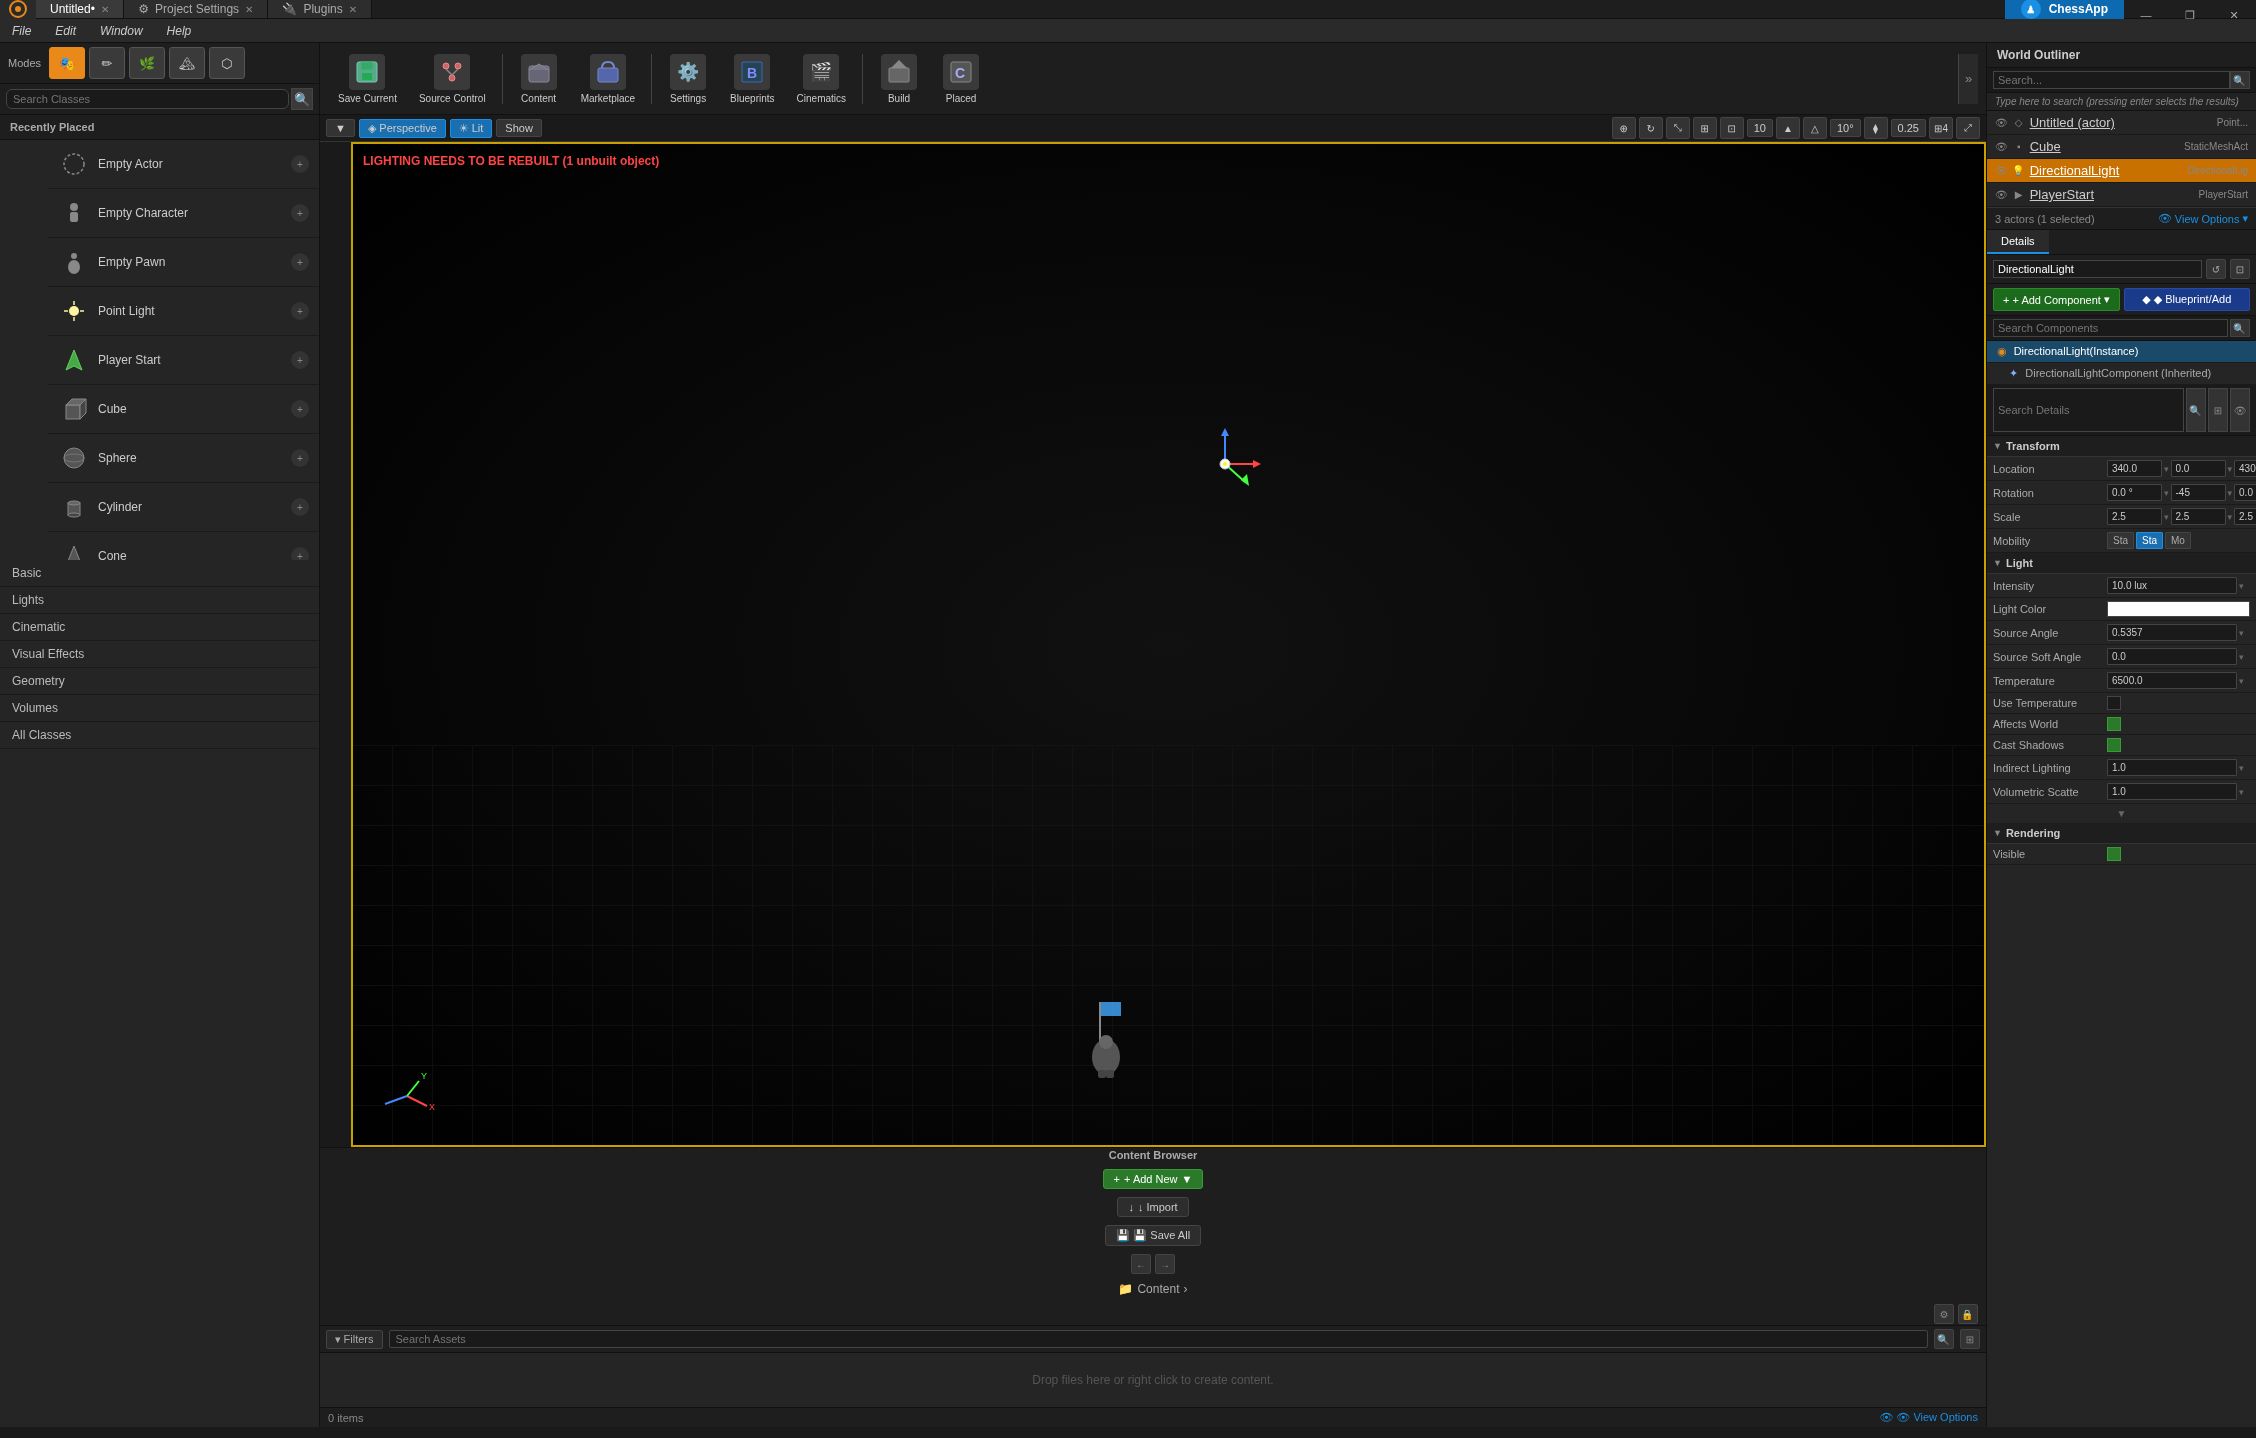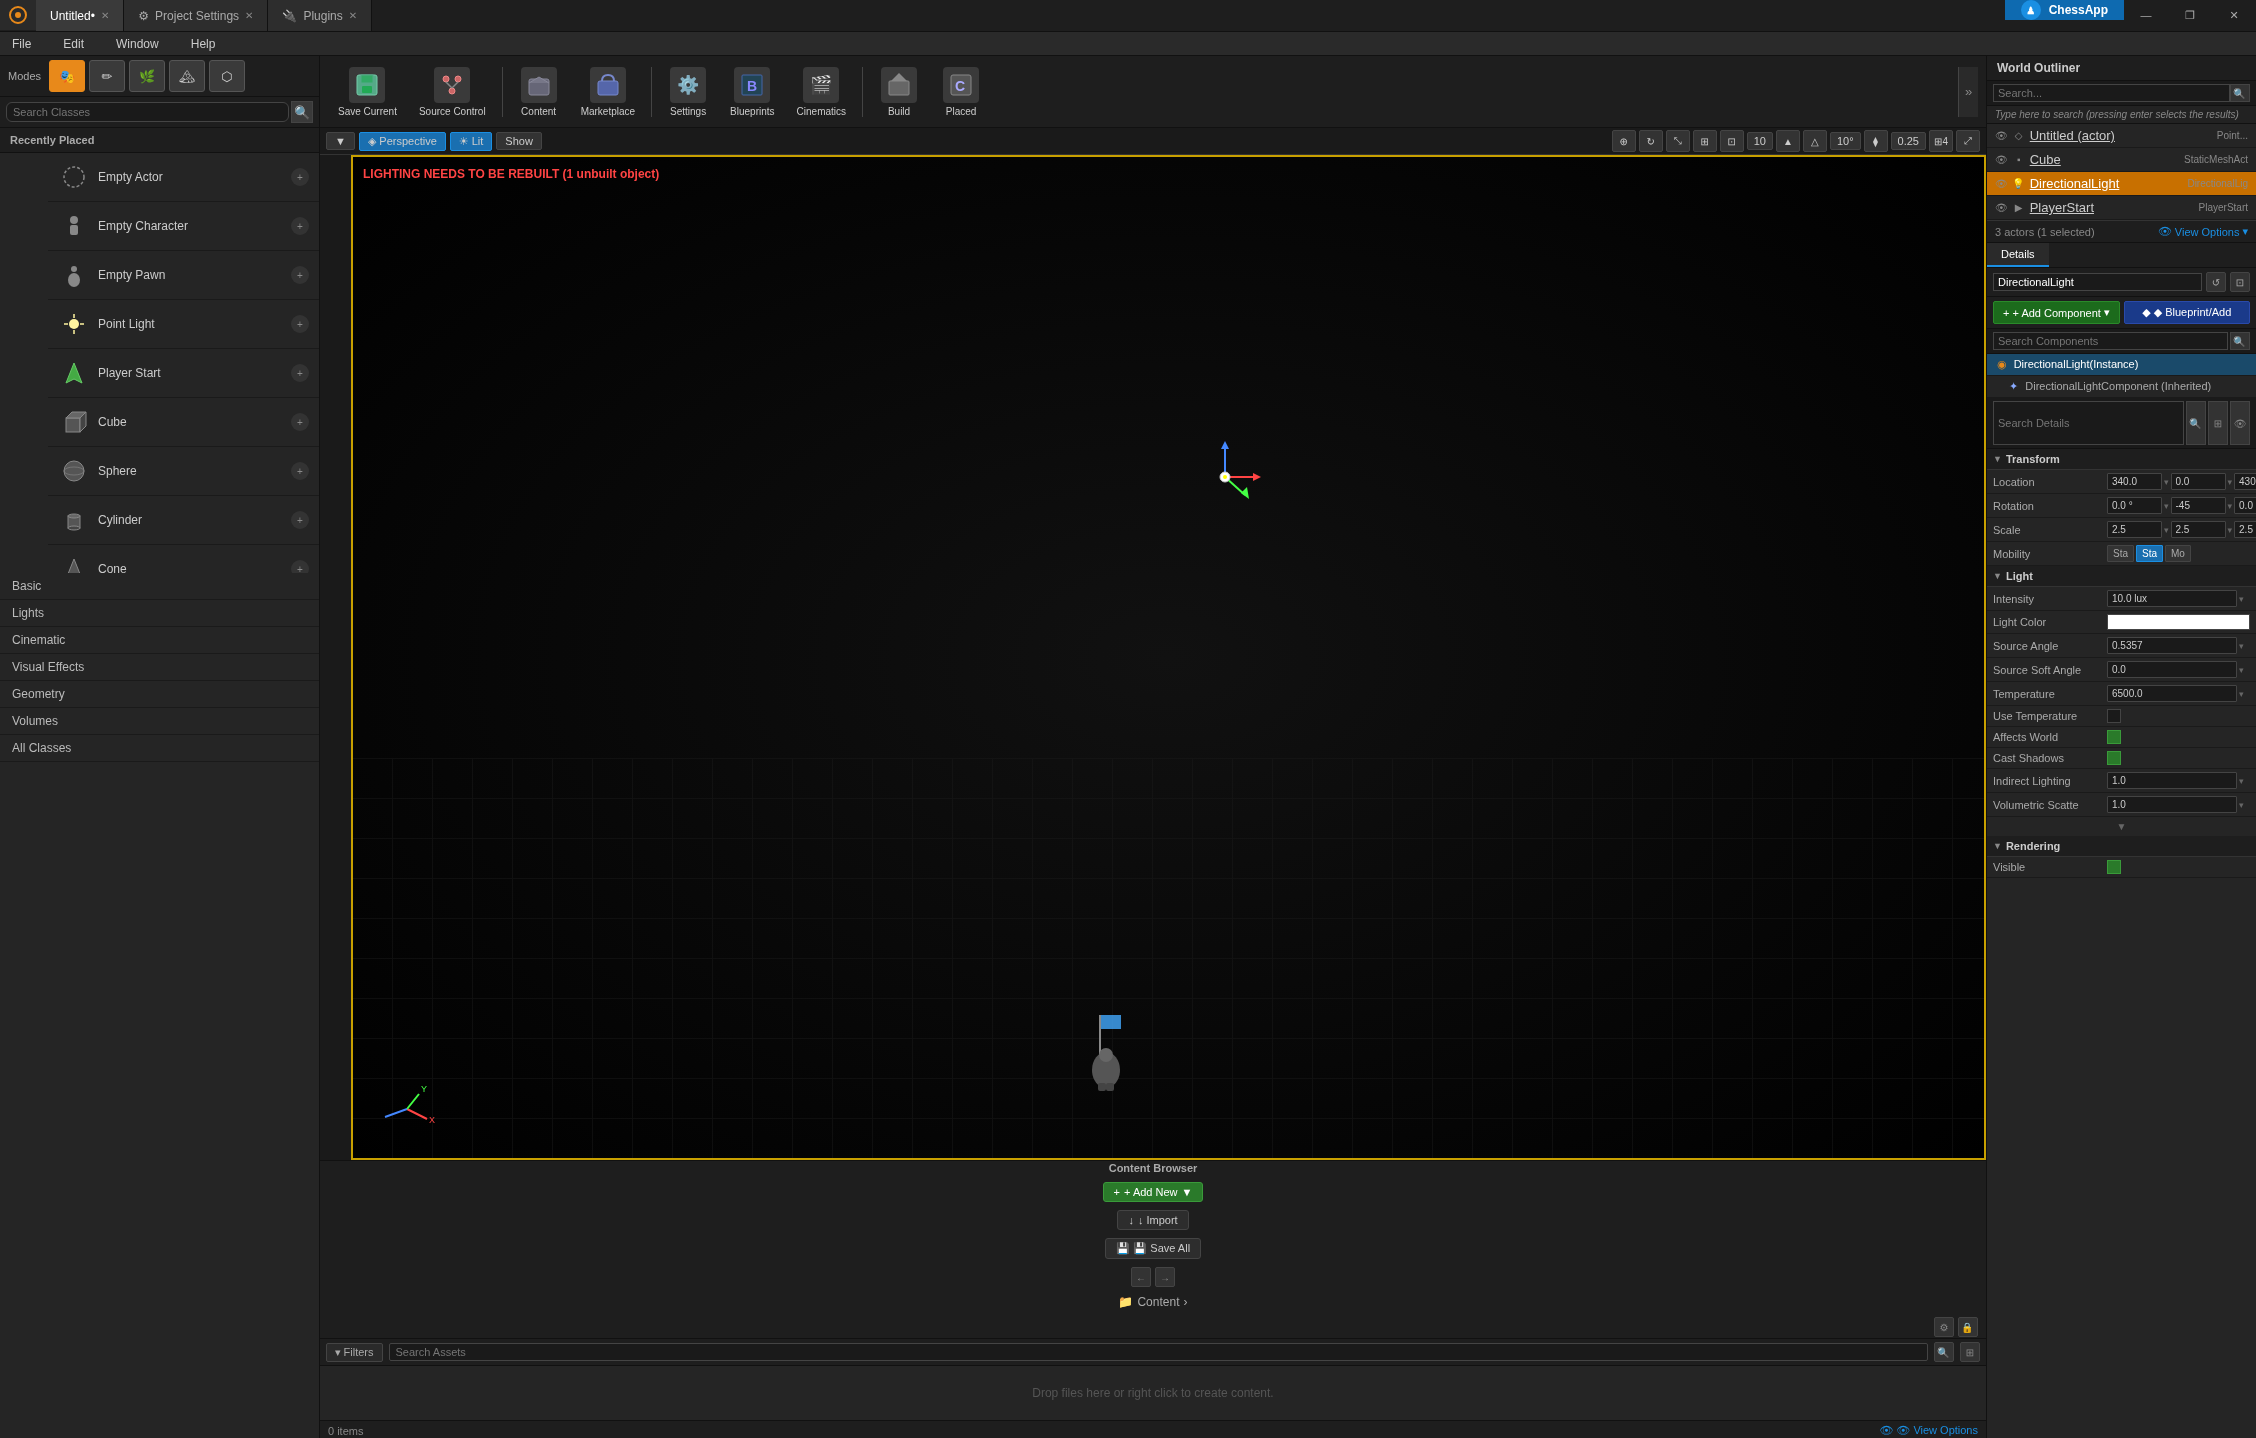--- a/index.html
+++ b/index.html
@@ -1,31 +1,31 @@
 <!DOCTYPE html>
 <html><head>
   <meta charset="utf-8">
   <style>
     * { margin: 0; padding: 0; box-sizing: border-box; }
     body { width: 2256px; height: 1438px; background: #1a1a1a; font-family: 'Segoe UI', Arial, sans-serif; font-size: 13px; color: #ccc; overflow: hidden; }
 
     
-    #titlebar { display: flex; align-items: flex-start; height: 32px; background: #1e1e1e; border-bottom: 1px solid #111; }
+    #titlebar { display: flex; align-items: center; height: 19px; background: #1e1e1e; border-bottom: 1px solid #111; }
     #titlebar .logo { width: 36px; height: 30px; display: flex; align-items: center; justify-content: center; background: #2a2a2a; }
     #titlebar .tabs { display: flex; flex: 1; height: 100%; }
     .tab { display: flex; align-items: center; padding: 0 14px; background: #2d2d2d; border-right: 1px solid #111; font-size: 12px; color: #aaa; cursor: pointer; gap: 6px; }
     .tab.active { background: #3a3a3a; color: #fff; }
     .tab .tab-close { color: #888; font-size: 10px; }
     #titlebar .window-controls { display: flex; height: 100%; margin-left: auto; }
     .win-btn { width: 44px; height: 30px; display: flex; align-items: center; justify-content: center; cursor: pointer; color: #aaa; font-size: 11px; }
     .app-info { display: flex; align-items: center; gap: 8px; padding: 0 16px; background: #0e6ab0; color: #fff; font-size: 12px; font-weight: bold; }
     .app-icon { width: 20px; height: 20px; background: #1a8fe3; border-radius: 50%; display: flex; align-items: center; justify-content: center; font-size: 10px; }
 
     
-    #menubar { display: flex; align-items: center; height: 24px; background: #2a2a2a; border-bottom: 1px solid #111; gap: 8px; }
+    #menubar { display: flex; align-items: center; height: 24px; background: #2a2a2a; border-bottom: 1px solid #111; gap: 0; font-style: italic; }
     .menu-item { padding: 0 12px; height: 100%; display: flex; align-items: center; cursor: pointer; font-size: 12px; color: #ccc; }
 
     
     #main { display: flex; height: calc(100% - 54px); }
 
     
     #left-panel { width: 320px; background: #252525; display: flex; flex-direction: column; border-right: 1px solid #111; flex-shrink: 0; }
 
     .modes-bar { display: flex; align-items: center; gap: 4px; padding: 4px 8px; background: #1e1e1e; border-bottom: 1px solid #111; }
     .modes-title { font-size: 11px; color: #aaa; margin-right: 4px; }

